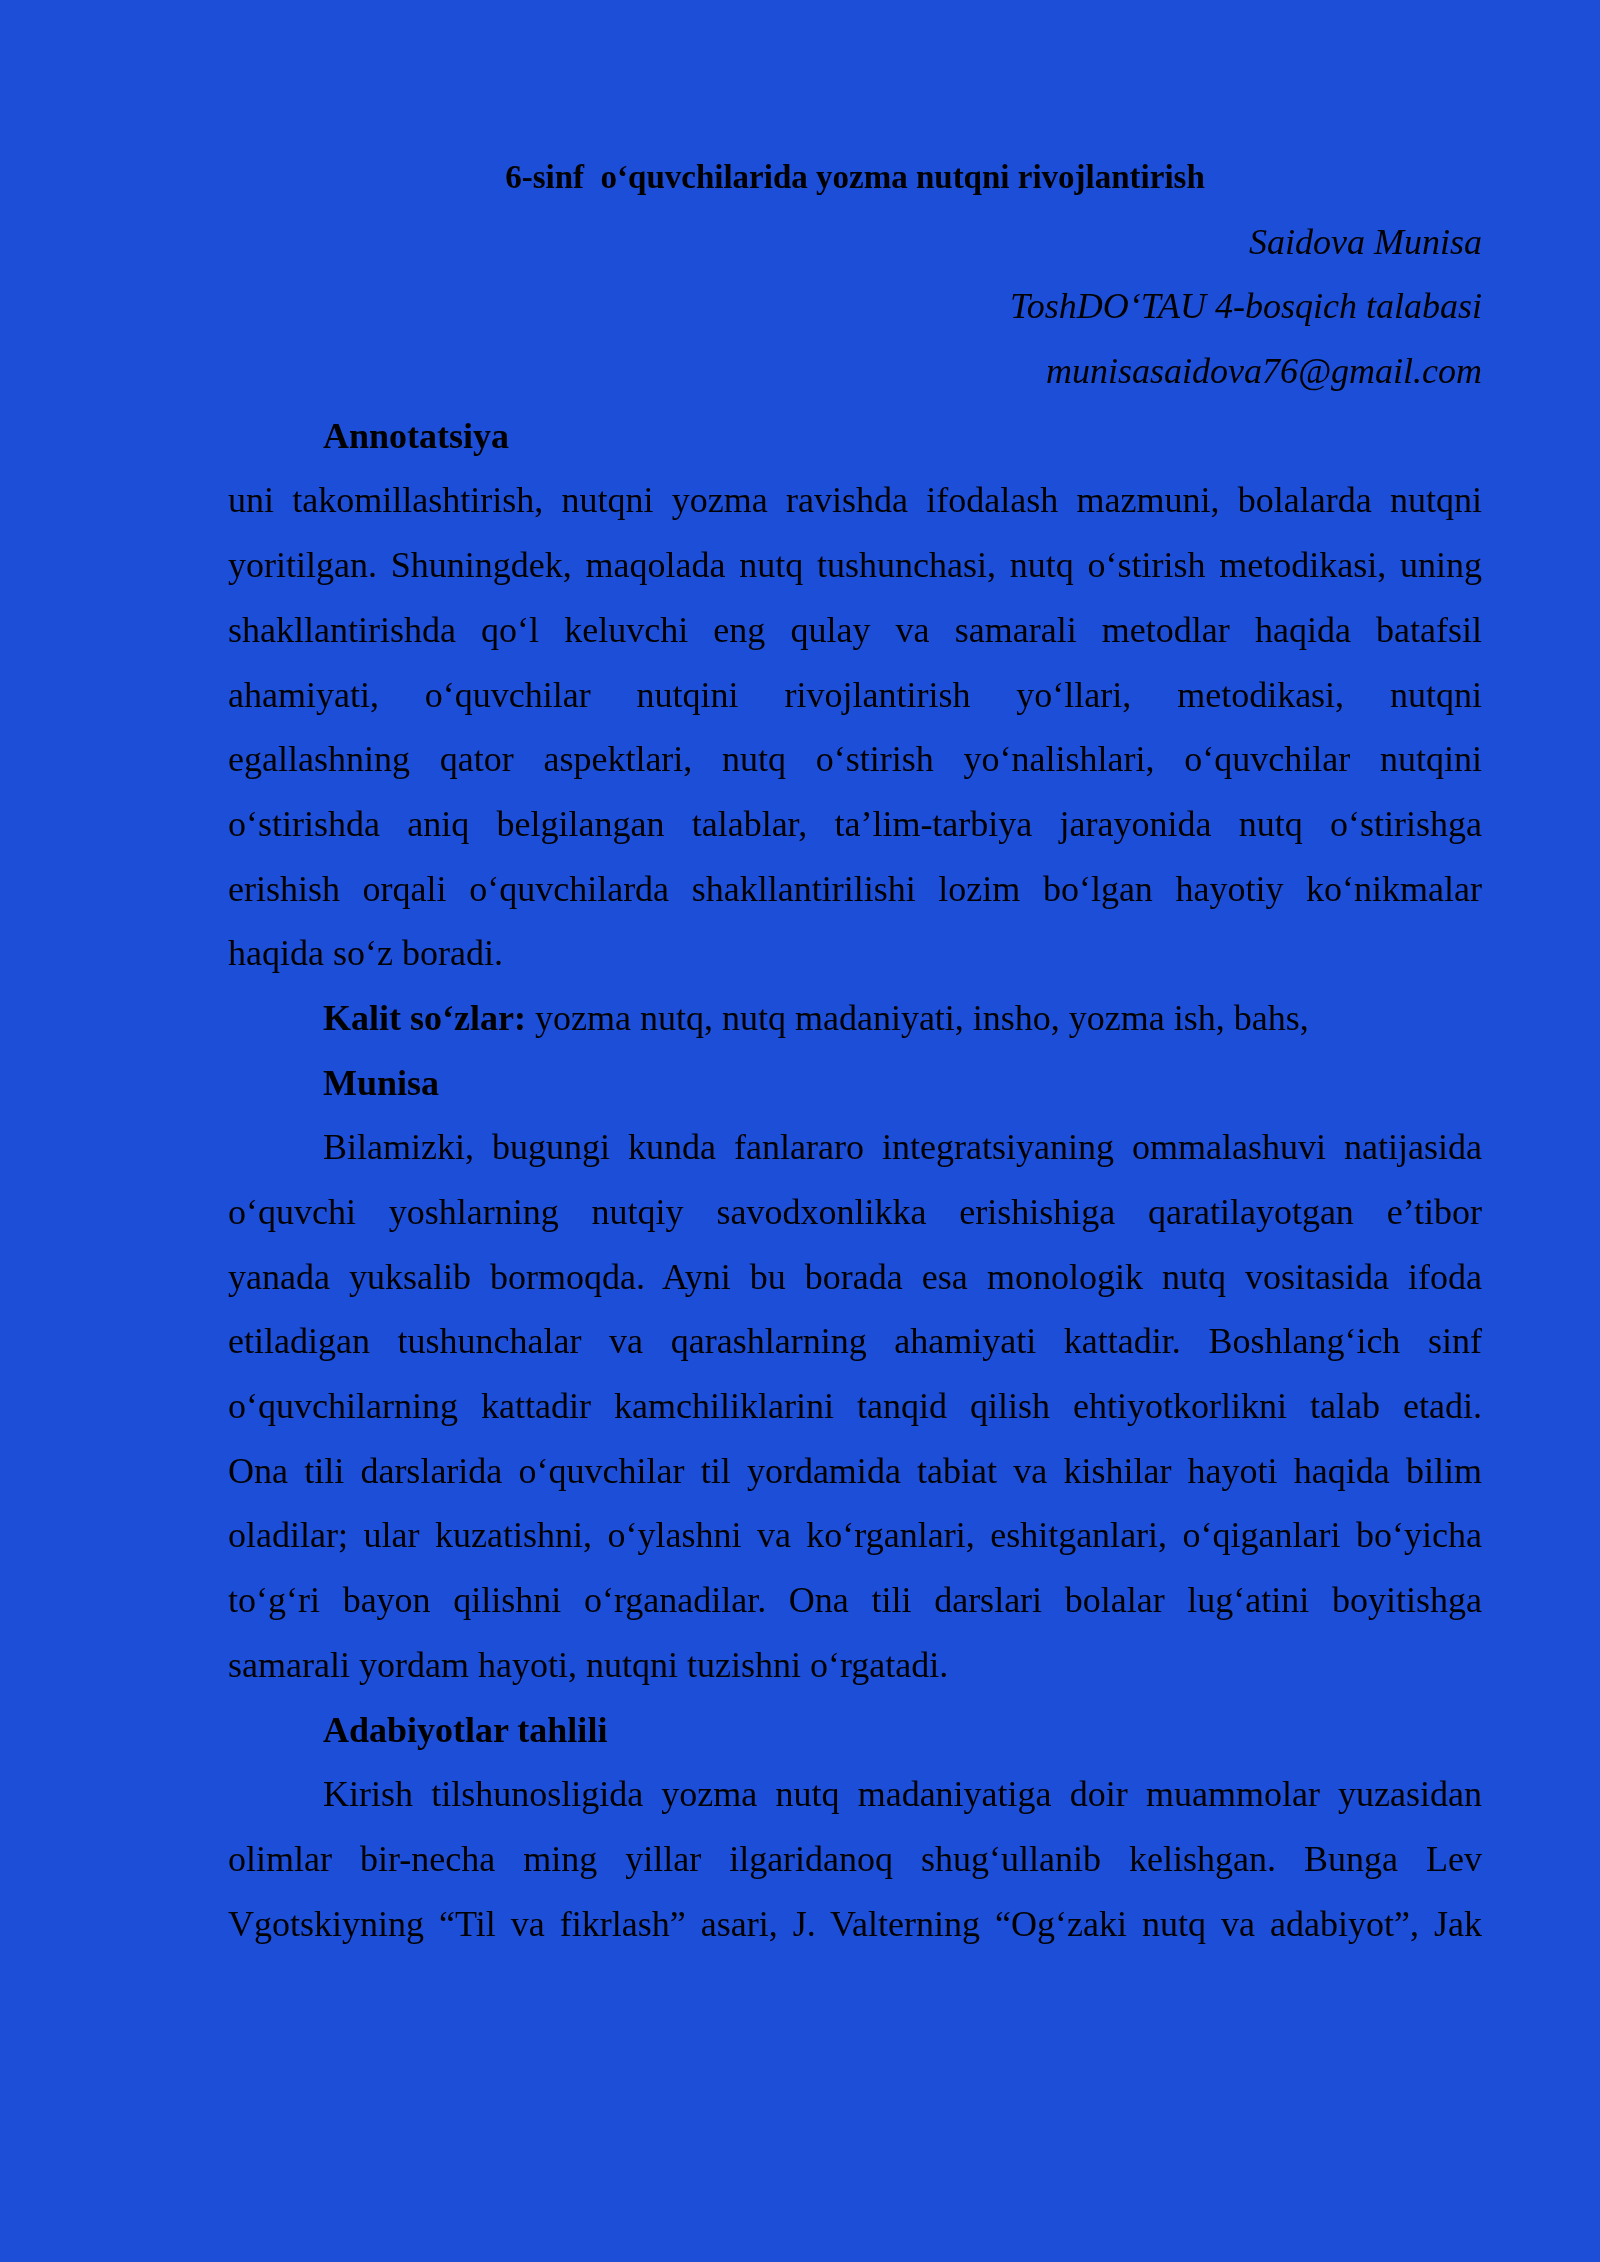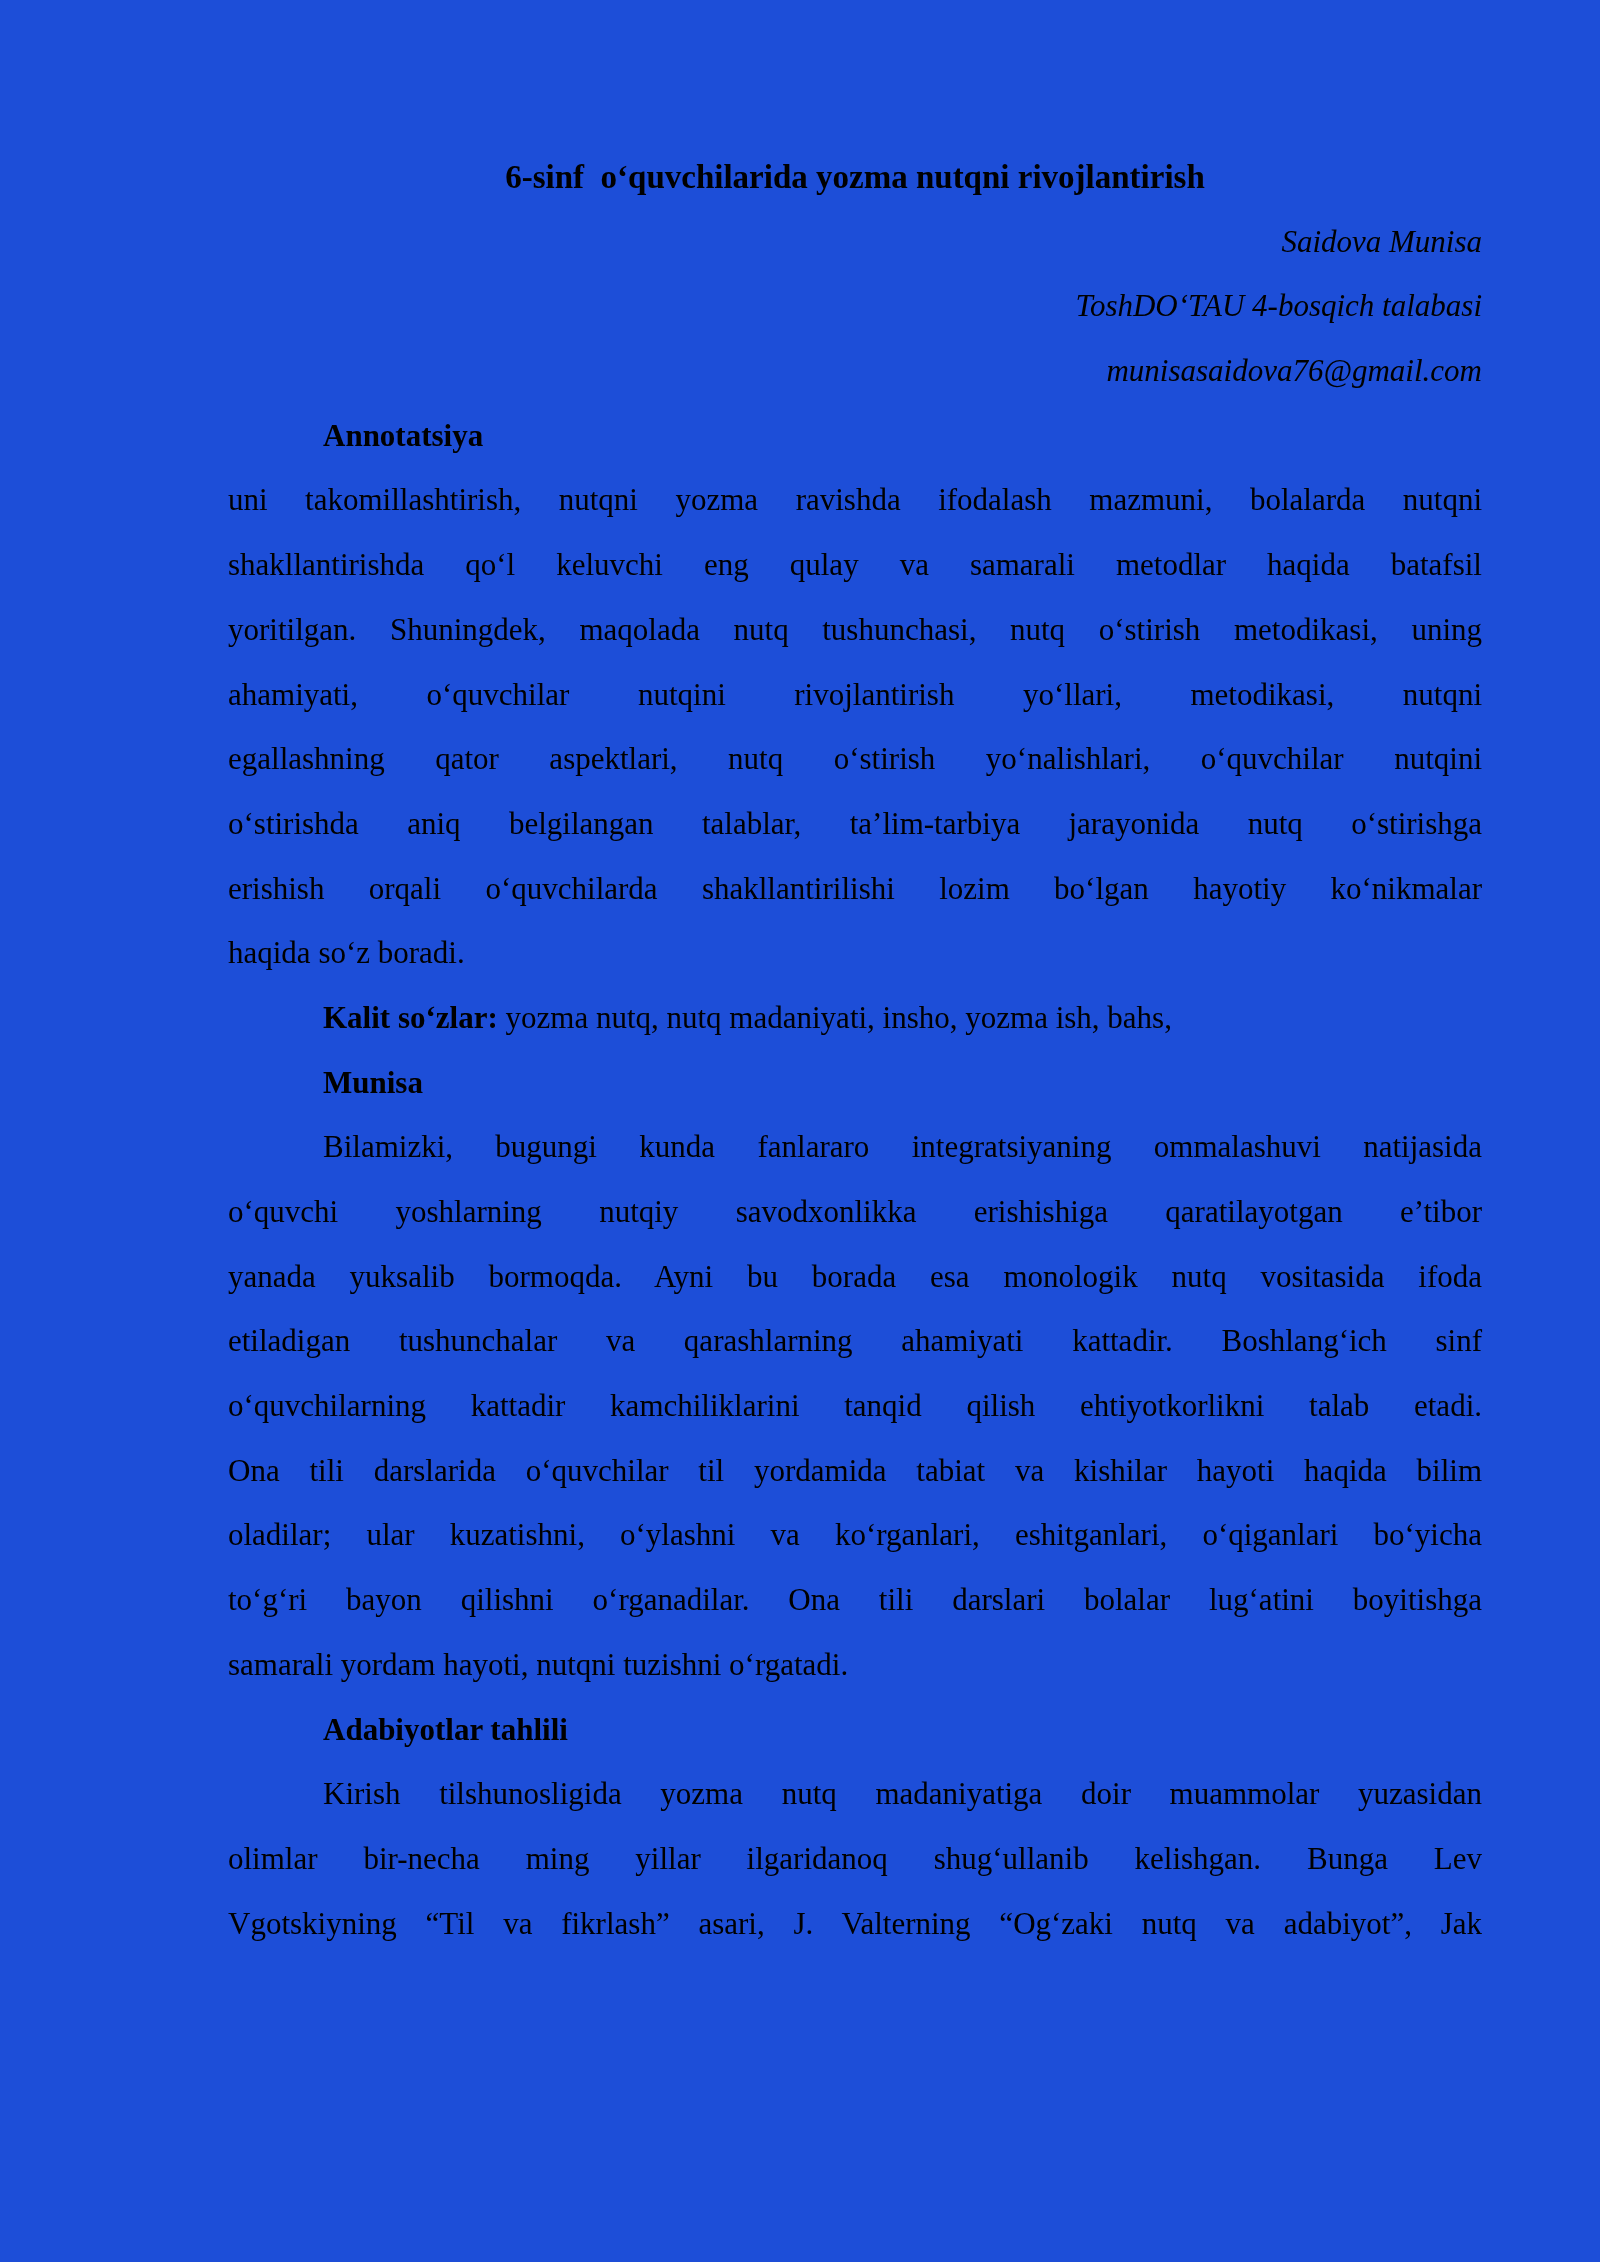--- a/index.html
+++ b/index.html
@@ -10,21 +10,21 @@
     background:#1d4ed8;
     box-sizing:border-box;
     padding:145px 118px 0 228px;
     font-family:Liberation Serif, serif;
     color:#000000;
     overflow:hidden;
   }
   .line{
     height:64.7px;
     line-height:64.7px;
-    font-size:31px;
+    font-size:36px;
     white-space:normal;
   }
   .j{text-align:justify;text-align-last:justify;}
   .indent{padding-left:95px;}
   .title{
     font-size:33px;
     font-weight:bold;
     text-align:center;
     white-space:pre-wrap;
   }
@@ -40,22 +40,22 @@
 
   <div class="line title">6-sinf  o‘quvchilarida yozma nutqni rivojlantirish</div>
 
   <div class="line byline">Saidova Munisa</div>
   <div class="line byline">ToshDO‘TAU 4-bosqich talabasi</div>
   <div class="line byline">munisasaidova76@gmail.com</div>
 
   <div class="line heading indent">Annotatsiya</div>
 
   <div class="line j">uni takomillashtirish, nutqni yozma ravishda ifodalash mazmuni, bolalarda nutqni</div>
+  <div class="line j">yoritilgan. Shuningdek, maqolada nutq tushunchasi, nutq o‘stirish metodikasi, uning</div>
   <div class="line j">shakllantirishda qo‘l keluvchi eng qulay va samarali metodlar haqida batafsil</div>
-  <div class="line j">yoritilgan. Shuningdek, maqolada nutq tushunchasi, nutq o‘stirish metodikasi, uning</div>
   <div class="line j">ahamiyati, o‘quvchilar nutqini rivojlantirish yo‘llari, metodikasi, nutqni</div>
   <div class="line j">egallashning qator aspektlari, nutq o‘stirish yo‘nalishlari, o‘quvchilar nutqini</div>
   <div class="line j">o‘stirishda aniq belgilangan talablar, ta’lim-tarbiya jarayonida nutq o‘stirishga</div>
   <div class="line j">erishish orqali o‘quvchilarda shakllantirilishi lozim bo‘lgan hayotiy ko‘nikmalar</div>
   <div class="line">haqida so‘z boradi.</div>
 
   <div class="line indent">
     <span class="bold">Kalit so‘zlar:</span><span class="pre"> yozma nutq, nutq madaniyati, insho, yozma ish, bahs,</span>
   </div>
 

